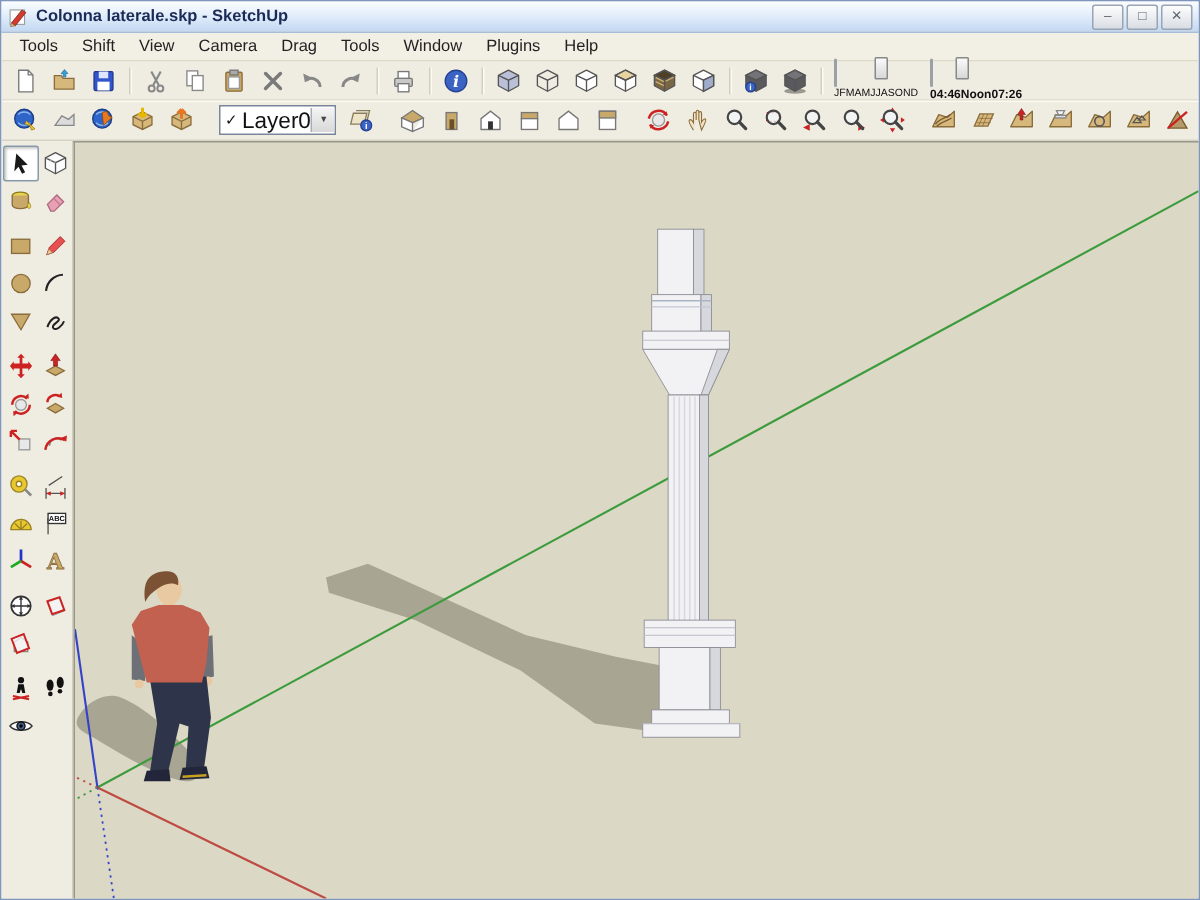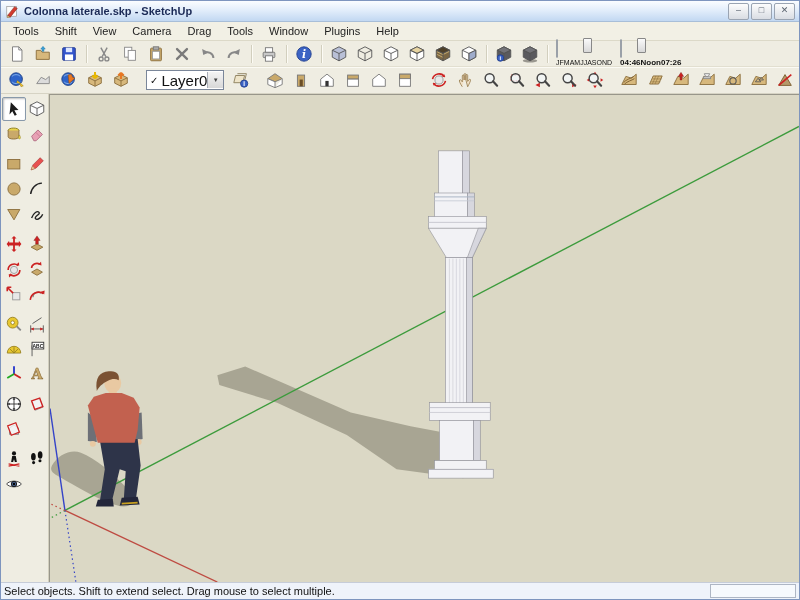--- a/index.html
+++ b/index.html
@@ -869,17 +869,13 @@
           <path d="M50,352 L88,351 L91,378 L86,414 L74,414 L76,384 L70,382 L62,415 L50,415 L55,382 Z" fill="var(--pants)"></path>
           <path d="M38,317 L44,308 L56,304 L72,304 L84,309 L90,319 L88,342 L85,355 L48,355 L44,340 Z" fill="var(--shirt)"></path>
           <path d="M48,413 L63,412 L64,420 L46,420 Z" fill="var(--shoe)"></path>
           <path d="M72,411 L88,410 L90,418 L70,419 Z" fill="var(--shoe)"></path>
           <line x1="72" y1="417" x2="88" y2="416" stroke="var(--sole)" stroke-width="1.6"></line>
         </g>
       </svg>
     </div>
   </div>
 
-  <div class="statusbar">
-    <span>Select objects. Shift to extend select. Drag mouse to select multiple.</span>
-    <span class="vcb"></span>
-  </div>
 </div>
 
 </body></html>

